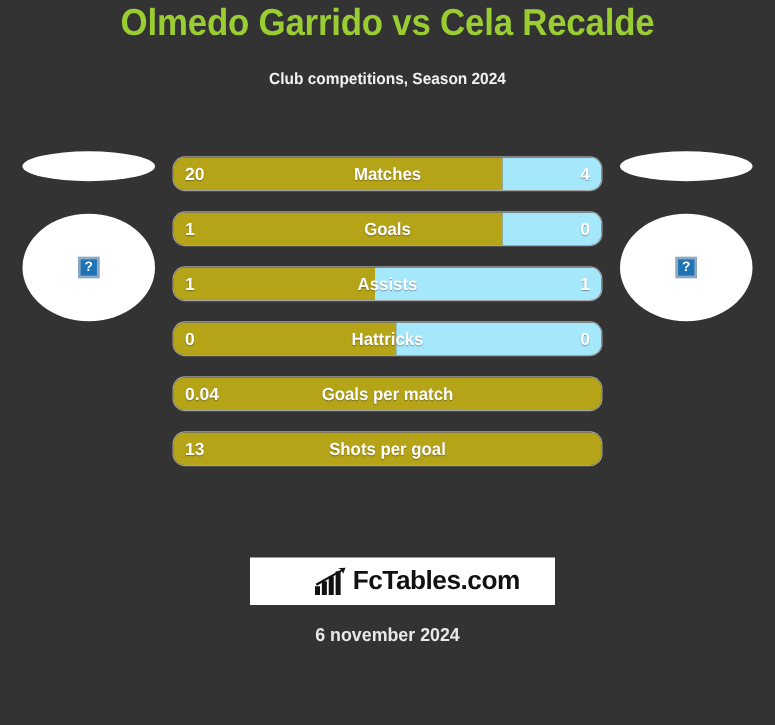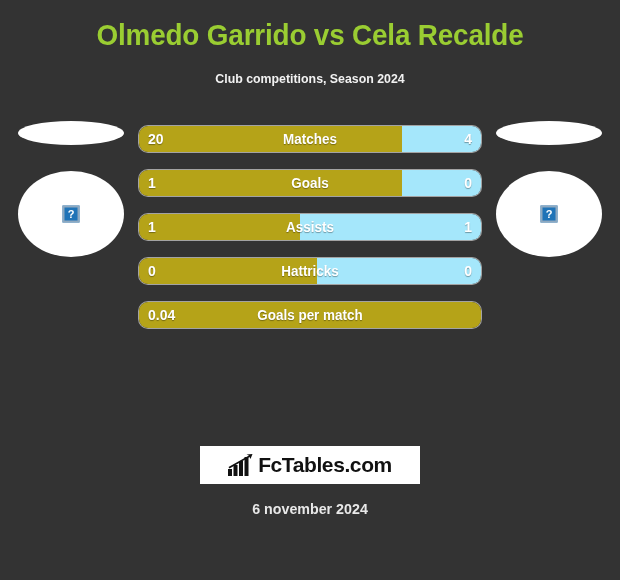--- a/index.html
+++ b/index.html
@@ -10,21 +10,21 @@
     width: 620px;
     height: 580px;
     background: #333333;
     font-family: "Liberation Sans", sans-serif;
     overflow: hidden;
     position: relative;
   }
 
   
   .header {
-    padding-top: 16px;
+    padding-top: 0;
     text-align: center;
   }
   .title {
     font-size: 30px;
     font-weight: bold;
     color: #9ACD32;
     letter-spacing: -0.2px;
     line-height: 38px;
     transform: scaleX(0.93);
     white-space: nowrap;
@@ -155,20 +155,21 @@
     position: absolute;
     left: 200px;
     top: 446px;
     width: 220px;
     height: 38px;
     background: #ffffff;
     display: flex;
     align-items: center;
     justify-content: center;
     gap: 4px;
+    padding-left: 24px;
   }
   .logo-icon { display: block; }
   .logo-text {
     font-size: 21px;
     font-weight: bold;
     color: #111111;
     letter-spacing: -0.4px;
   }
   .footer-date {
     position: absolute;
@@ -240,20 +241,27 @@
       <div class="stat-home-val">0</div>
       <div class="stat-label">Hattricks</div>
       <div class="stat-away-val">0</div>
     </div>
     <div class="stat-row">
       <div class="stat-track">
         <div class="seg-home" style="width: 100%;"></div>
       </div>
       <div class="stat-home-val">0.04</div>
       <div class="stat-label">Goals per match</div>
+    </div>
+    <div class="stat-row">
+      <div class="stat-track">
+        <div class="seg-home" style="width: 100%;"></div>
+      </div>
+      <div class="stat-home-val">13</div>
+      <div class="stat-label">Shots per goal</div>
     </div>
   </div>
 
 <div class="logo-box">
   <svg class="logo-icon" width="26" height="22" viewBox="0 0 26 22">
     <rect x="0" y="15" width="4" height="7" fill="#111111"></rect>
     <rect x="5.5" y="11" width="4" height="11" fill="#111111"></rect>
     <rect x="11" y="7" width="4" height="15" fill="#111111"></rect>
     <rect x="16.5" y="3" width="4" height="19" fill="#111111"></rect>
     <path d="M0.5 13 L21 1.5 L18.5 0.5 L24.5 0 L22.5 5 L21.5 3 L1.5 14.5 Z" fill="#111111"></path>

